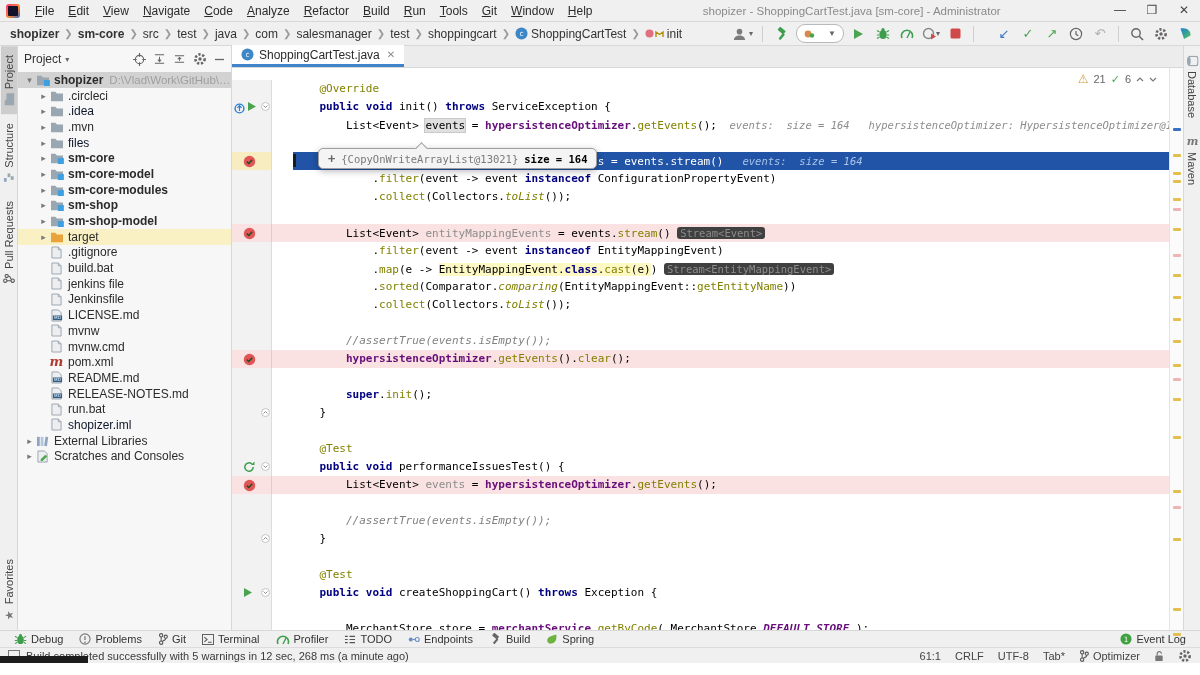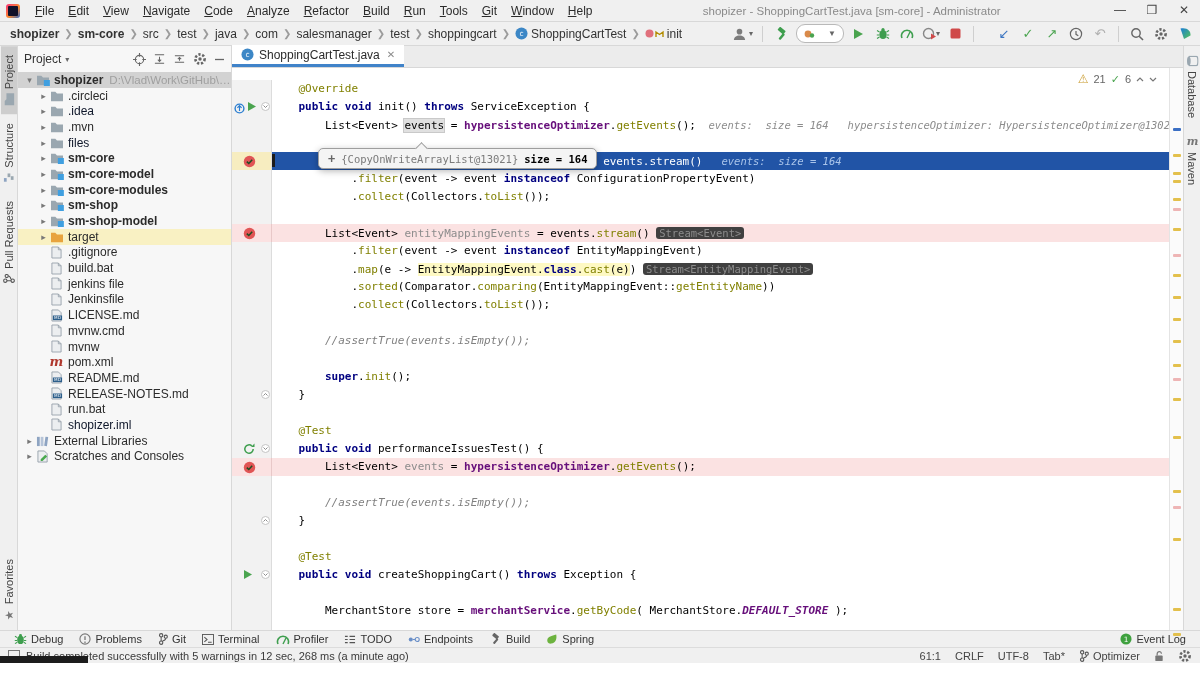--- a/index.html
+++ b/index.html
@@ -60,36 +60,36 @@
   .trow .lbl.dim{color:#0f172a;}
   .trow .path{color:#9f9f9f;margin-left:6px;font-size:11.5px;overflow:hidden;text-overflow:ellipsis;}
 
   
   .edcol{flex:1;display:flex;flex-direction:column;min-width:0;background:#fff;}
   .tabbar{height:22px;background:#ececec;border-bottom:1px solid #d8d8d8;display:flex;align-items:flex-end;flex:none;}
   .tab{height:22px;background:#fff;display:flex;align-items:center;gap:5px;padding:0 9px;font-size:12px;color:#2b2b2b;border-bottom:3px solid #4083C9;}
   .tab .x{color:#8a8a8a;font-size:10px;margin-left:2px;}
   .edwrap{position:relative;flex:1;min-height:0;}
   .lines{position:absolute;inset:0;right:14px;display:flex;flex-direction:column;padding-top:12px;overflow:hidden;}
-  .line{display:flex;height:18px;flex:none;font-family:"DejaVu Sans Mono",monospace;font-size:11px;line-height:18px;}
+  .line{display:flex;height:18px;flex:none;font-family:"DejaVu Sans Mono",monospace;font-size:11px;line-height:18px;gap:21px;}
   .line.fill{flex:1;height:auto;}
   .gut{width:40px;flex:none;background:#f2f2f2;border-right:1px solid #dcdcdc;position:relative;}
   .code{flex:1;white-space:pre;overflow:hidden;color:#000;}
   .line.bp{background:#fbe2e2;}
   .line.bp .gut{background:#fbe2e2;border-right-color:#e8c8c8;}
   .line.exec .gut{background:#f7edc0;}
   .line.exec .code{background:#2154A6;}
   .line.exec .code span{color:#fff;}
   .line.exec .code .s-hint{color:#a9c4ea;}
   .line.exec .code::before{content:"";display:inline-block;width:3px;height:13px;background:#1b1b1b;vertical-align:-2px;margin-right:-3px;}
   .gic{position:absolute;left:11px;top:2.5px;display:flex;gap:2px;line-height:0;}
   .gic.two{left:2px;}
   .gfold{position:absolute;right:1px;top:4px;line-height:0;}
   .s-plain{color:#000;} .s-kw{color:#000080;font-weight:bold;}
-  .s-ann{color:#808000;} .s-mth{color:#808000;} .s-smth{color:#808000;text-align:right;}
+  .s-ann{color:#808000;} .s-mth{color:#808000;} .s-smth{color:#808000;font-style:italic;text-align:right;}
   .s-fld{color:#660E7A;font-weight:bold;} .s-cnst{color:#660E7A;font-weight:bold;font-style:italic;}
   .s-cmt{color:#808080;font-style:italic;}
   .s-hint{color:#8c8c8c;font-style:italic;font-size:10.5px;}
   .s-hintbox{color:#8c8c8c;background:#404040;border-radius:3px;padding:0 3px;font-size:10.5px;}
   .s-gray{color:#8c8c8c;} .s-caret{background:#e0e0e0;outline:1px solid #c9c9c9;}
   .s-hl{background:#fef9c3;}
 
   .stripe{position:absolute;top:0;right:0;bottom:0;width:14px;background:#fbfbfb;border-left:1px solid #e4e4e4;}
   .mark{position:absolute;left:3px;width:8px;height:3px;border-radius:1px;}
 
@@ -535,32 +535,32 @@
 
   </div>
           <div class="trow  " style="padding-left:20px">
     <span class="tw"></span>
     <span class="ticon">
               <svg width="11" height="13" viewBox="0 0 12 14">
                 <path d="M1 1h7l3 3v9H1z" fill="#eceef0" stroke="#98a2ac"></path>
                 <path d="M8 1v3h3" fill="none" stroke="#98a2ac"></path>
               </svg>
             </span>
+    <span class="lbl  ">mvnw</span>
+
+  </div>
+          <div class="trow  " style="padding-left:20px">
+    <span class="tw"></span>
+    <span class="ticon">
+              <svg width="11" height="13" viewBox="0 0 12 14">
+                <path d="M1 1h7l3 3v9H1z" fill="#eceef0" stroke="#98a2ac"></path>
+                <path d="M8 1v3h3" fill="none" stroke="#98a2ac"></path>
+              </svg>
+            </span>
     <span class="lbl  ">mvnw.cmd</span>
-
-  </div>
-          <div class="trow  " style="padding-left:20px">
-    <span class="tw"></span>
-    <span class="ticon">
-              <svg width="11" height="13" viewBox="0 0 12 14">
-                <path d="M1 1h7l3 3v9H1z" fill="#eceef0" stroke="#98a2ac"></path>
-                <path d="M8 1v3h3" fill="none" stroke="#98a2ac"></path>
-              </svg>
-            </span>
-    <span class="lbl  ">mvnw</span>
 
   </div>
           <div class="trow  " style="padding-left:20px">
     <span class="tw"></span>
     <span class="ticon">
               <span style="color:#b0392f;font:bold italic 13px 'DejaVu Serif',serif;line-height:10px;">m</span>
             </span>
     <span class="lbl  ">pom.xml</span>
 
   </div>
@@ -733,20 +733,31 @@
     <span class="gut"></span>
     <span class="code"><span class="s-plain">            .</span><span class="s-mth">collect</span><span class="s-plain">(Collectors.</span><span class="s-smth">toList</span><span class="s-plain">());</span></span>
             </div>
             <div class="line ">
     <span class="gut"></span>
     <span class="code"></span>
             </div>
             <div class="line ">
     <span class="gut"></span>
     <span class="code"><span class="s-cmt">        //assertTrue(events.isEmpty());</span></span>
+            </div>
+            <div class="line bp">
+    <span class="gut">
+                <span class="gic">
+                  <svg width="13" height="13" viewBox="0 0 13 13">
+                    <circle cx="6.5" cy="6.5" r="5.7" fill="#e05555"></circle>
+                    <path d="M3.8 6.6l2 1.9 3.4-3.8" stroke="#1d4f23" stroke-width="1.5" fill="none"></path>
+                  </svg>
+                </span>
+              </span>
+    <span class="code"><span class="s-plain">        </span><span class="s-fld">hypersistenceOptimizer</span><span class="s-plain">.</span><span class="s-mth">getEvents</span><span class="s-plain">().</span><span class="s-mth">clear</span><span class="s-plain">();</span></span>
             </div>
             <div class="line ">
     <span class="gut"></span>
     <span class="code"></span>
             </div>
             <div class="line ">
     <span class="gut"></span>
     <span class="code"><span class="s-plain">        </span><span class="s-kw">super</span><span class="s-plain">.</span><span class="s-mth">init</span><span class="s-plain">();</span></span>
             </div>
             <div class="line ">

